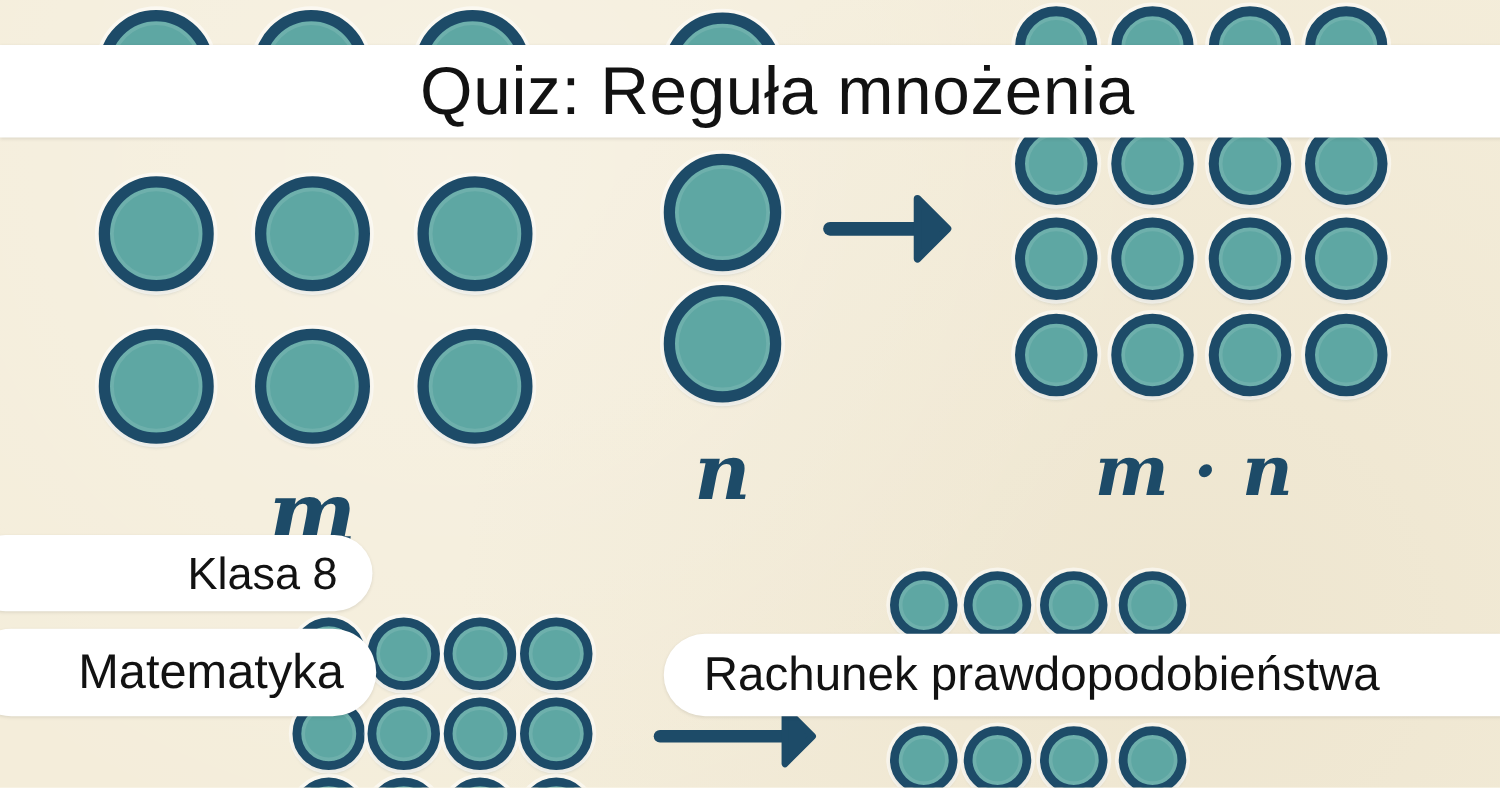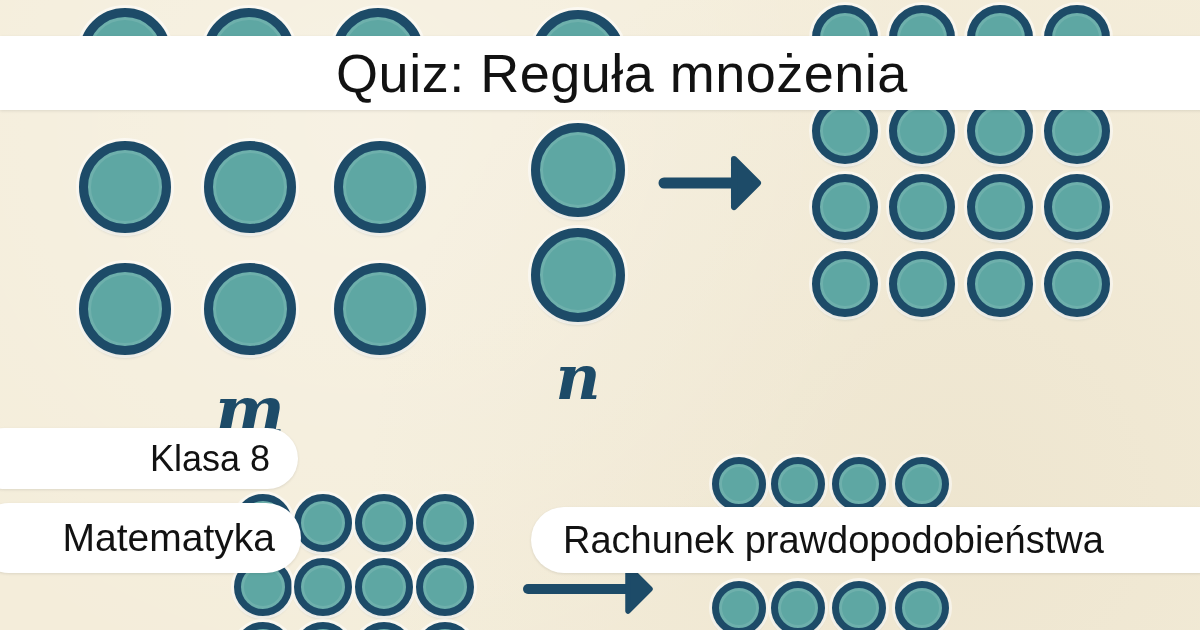--- a/index.html
+++ b/index.html
@@ -153,20 +153,21 @@
         <path d="M734 159 L758 183 L734 207 Z" fill="#1d4b68" stroke="#1d4b68" stroke-width="6.050000000000001" stroke-linejoin="round"></path>
       </g>
       <g>
         <path d="M528 589 H636.8" stroke="#1d4b68" stroke-width="10" stroke-linecap="round" fill="none"></path>
         <path d="M628 567 L650 589 L628 611 Z" fill="#1d4b68" stroke="#1d4b68" stroke-width="5.5" stroke-linejoin="round"></path>
       </g>
     </svg>
 
   <div class="math-label" style="left: 250px; top: 410px; font-size: 66px; color: rgb(29, 75, 104);">m</div>
   <div class="math-label" style="left: 578px; top: 378px; font-size: 62px; color: rgb(29, 75, 104);">n</div>
+  <div class="math-label" style="left: 955px; top: 377px; font-size: 56px; color: rgb(29, 75, 104);">m · n</div>
 
   <div class="banner" style="background: rgb(255, 255, 255);">
     <div class="title" style="color: rgb(18, 18, 18);">Quiz: Reguła mnożenia</div>
   </div>
 
   <div class="pill pill-grade" style="background: rgb(255, 255, 255); color: rgb(18, 18, 18);">Klasa 8</div>
   <div class="pill pill-subject" style="background: rgb(255, 255, 255); color: rgb(18, 18, 18);">Matematyka</div>
   <div class="pill pill-topic" style="background: rgb(255, 255, 255); color: rgb(18, 18, 18);">Rachunek prawdopodobieństwa</div>
 
 </div>

